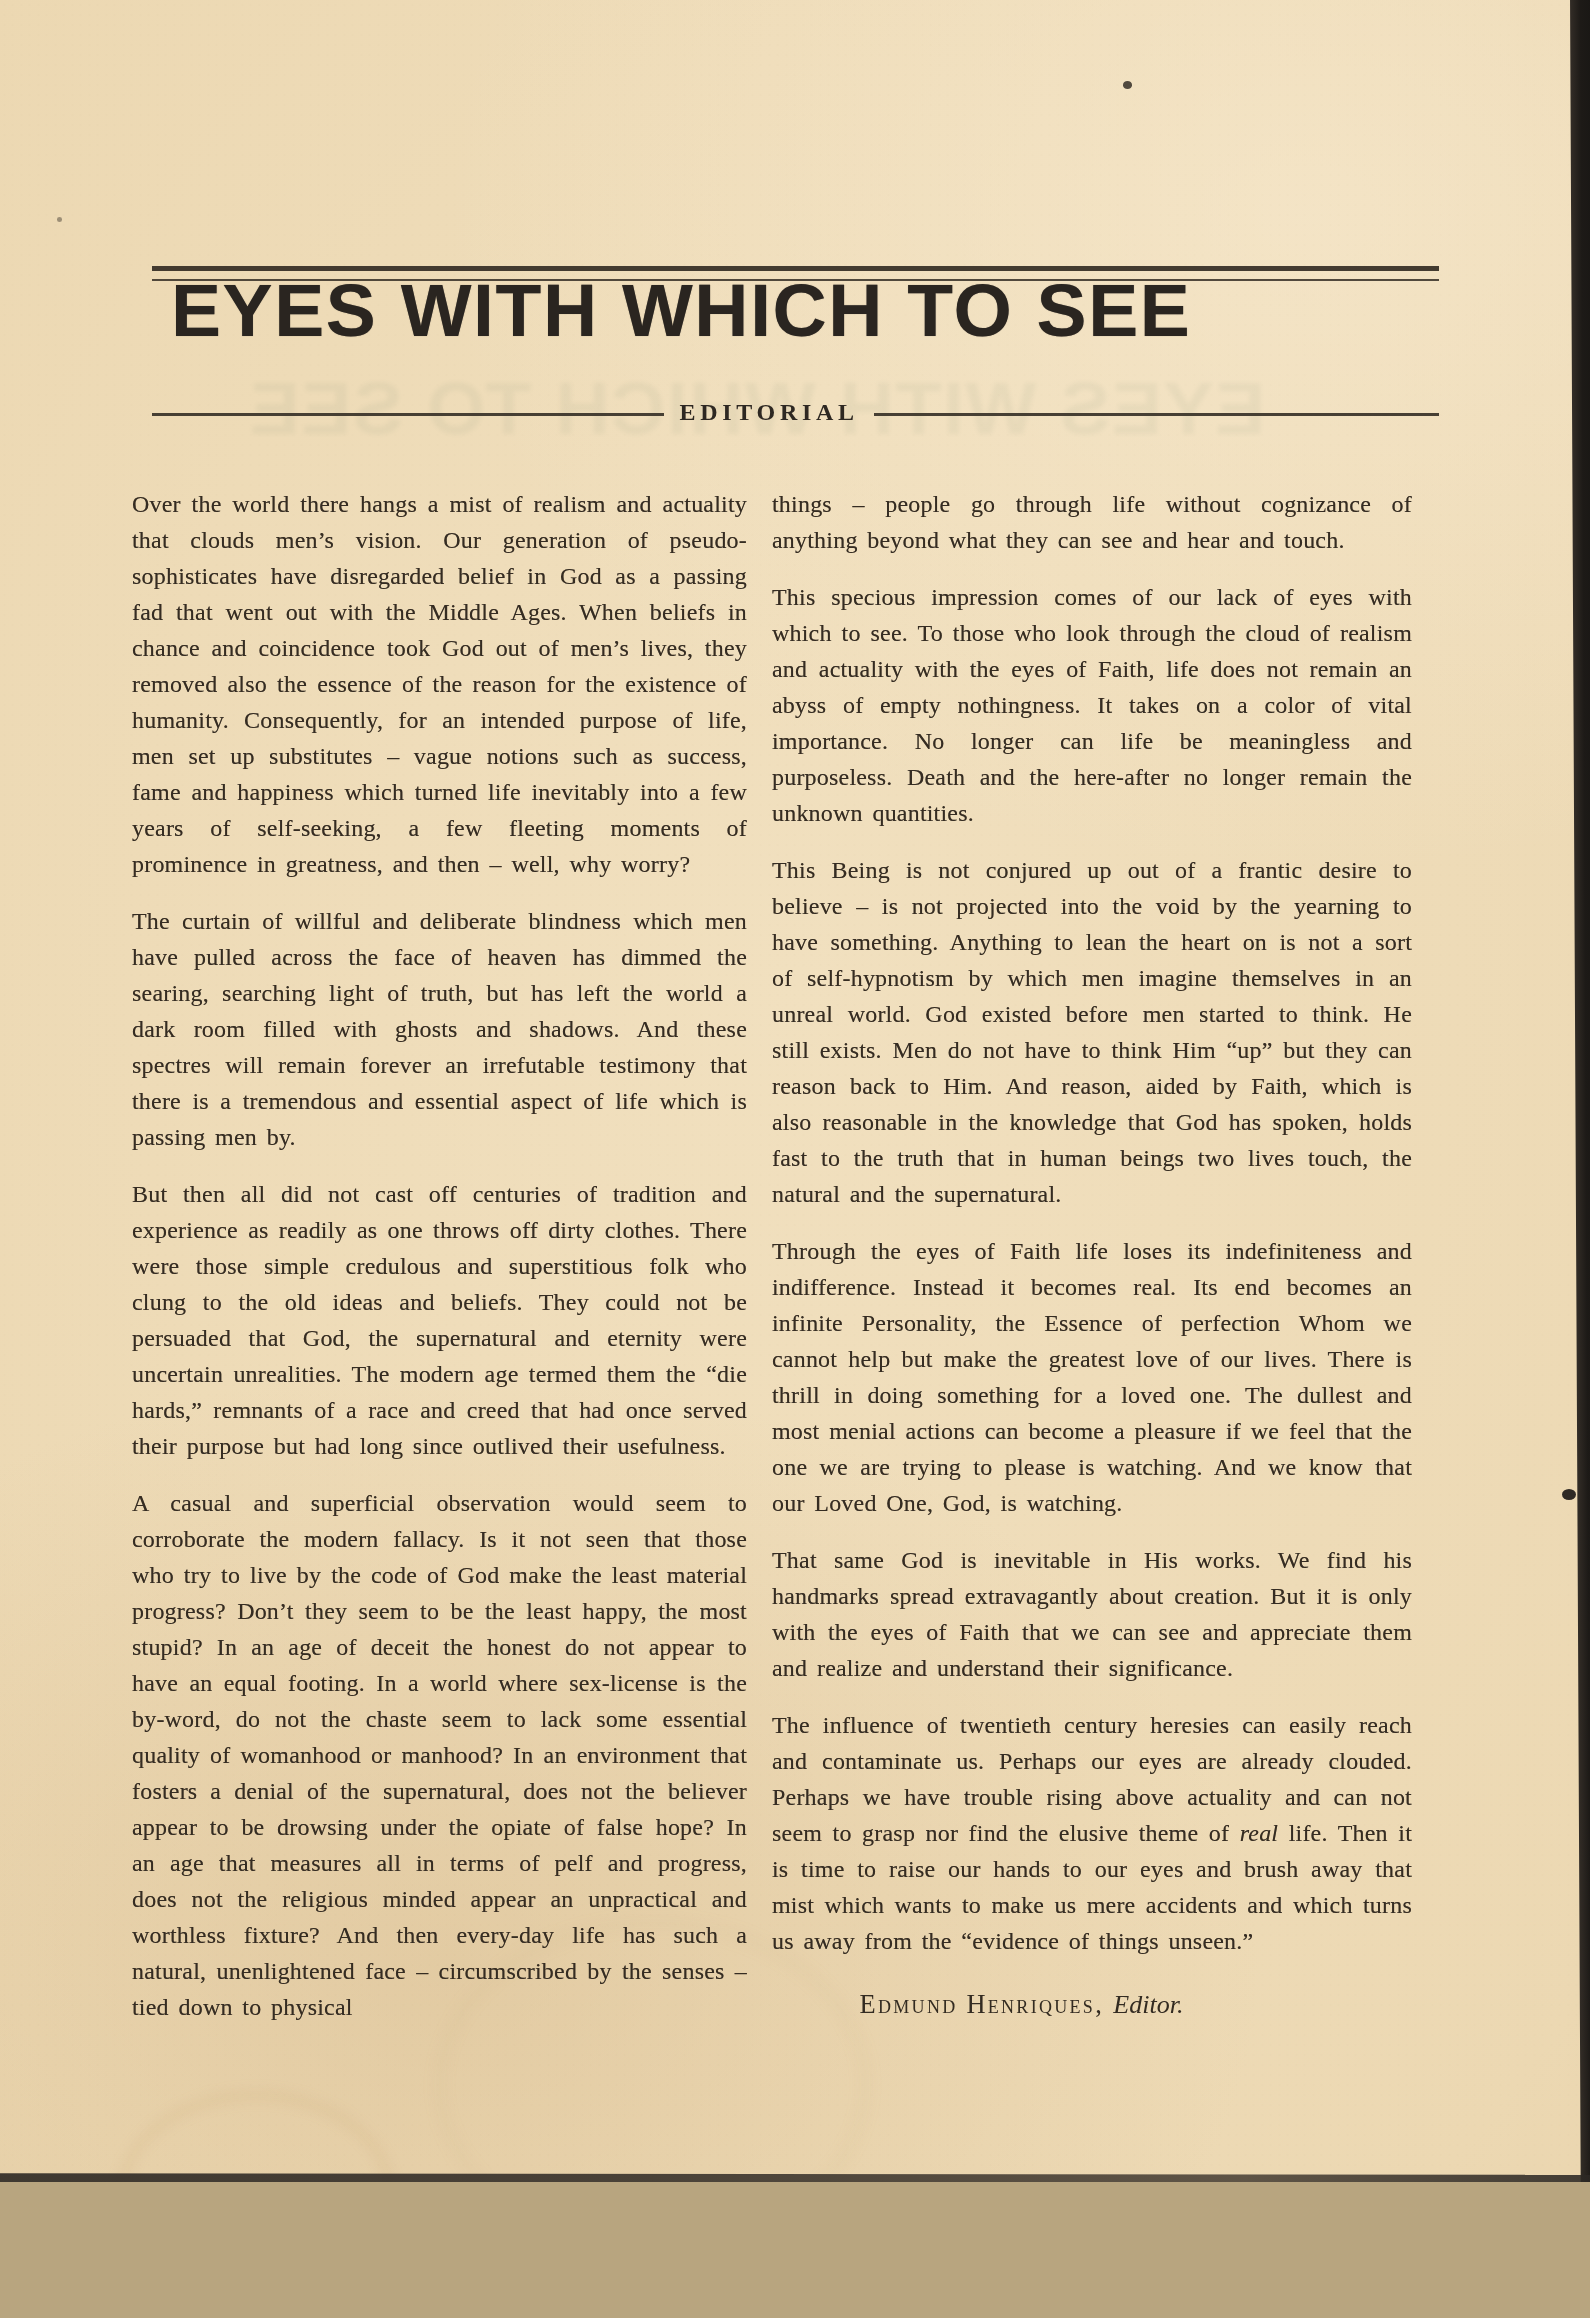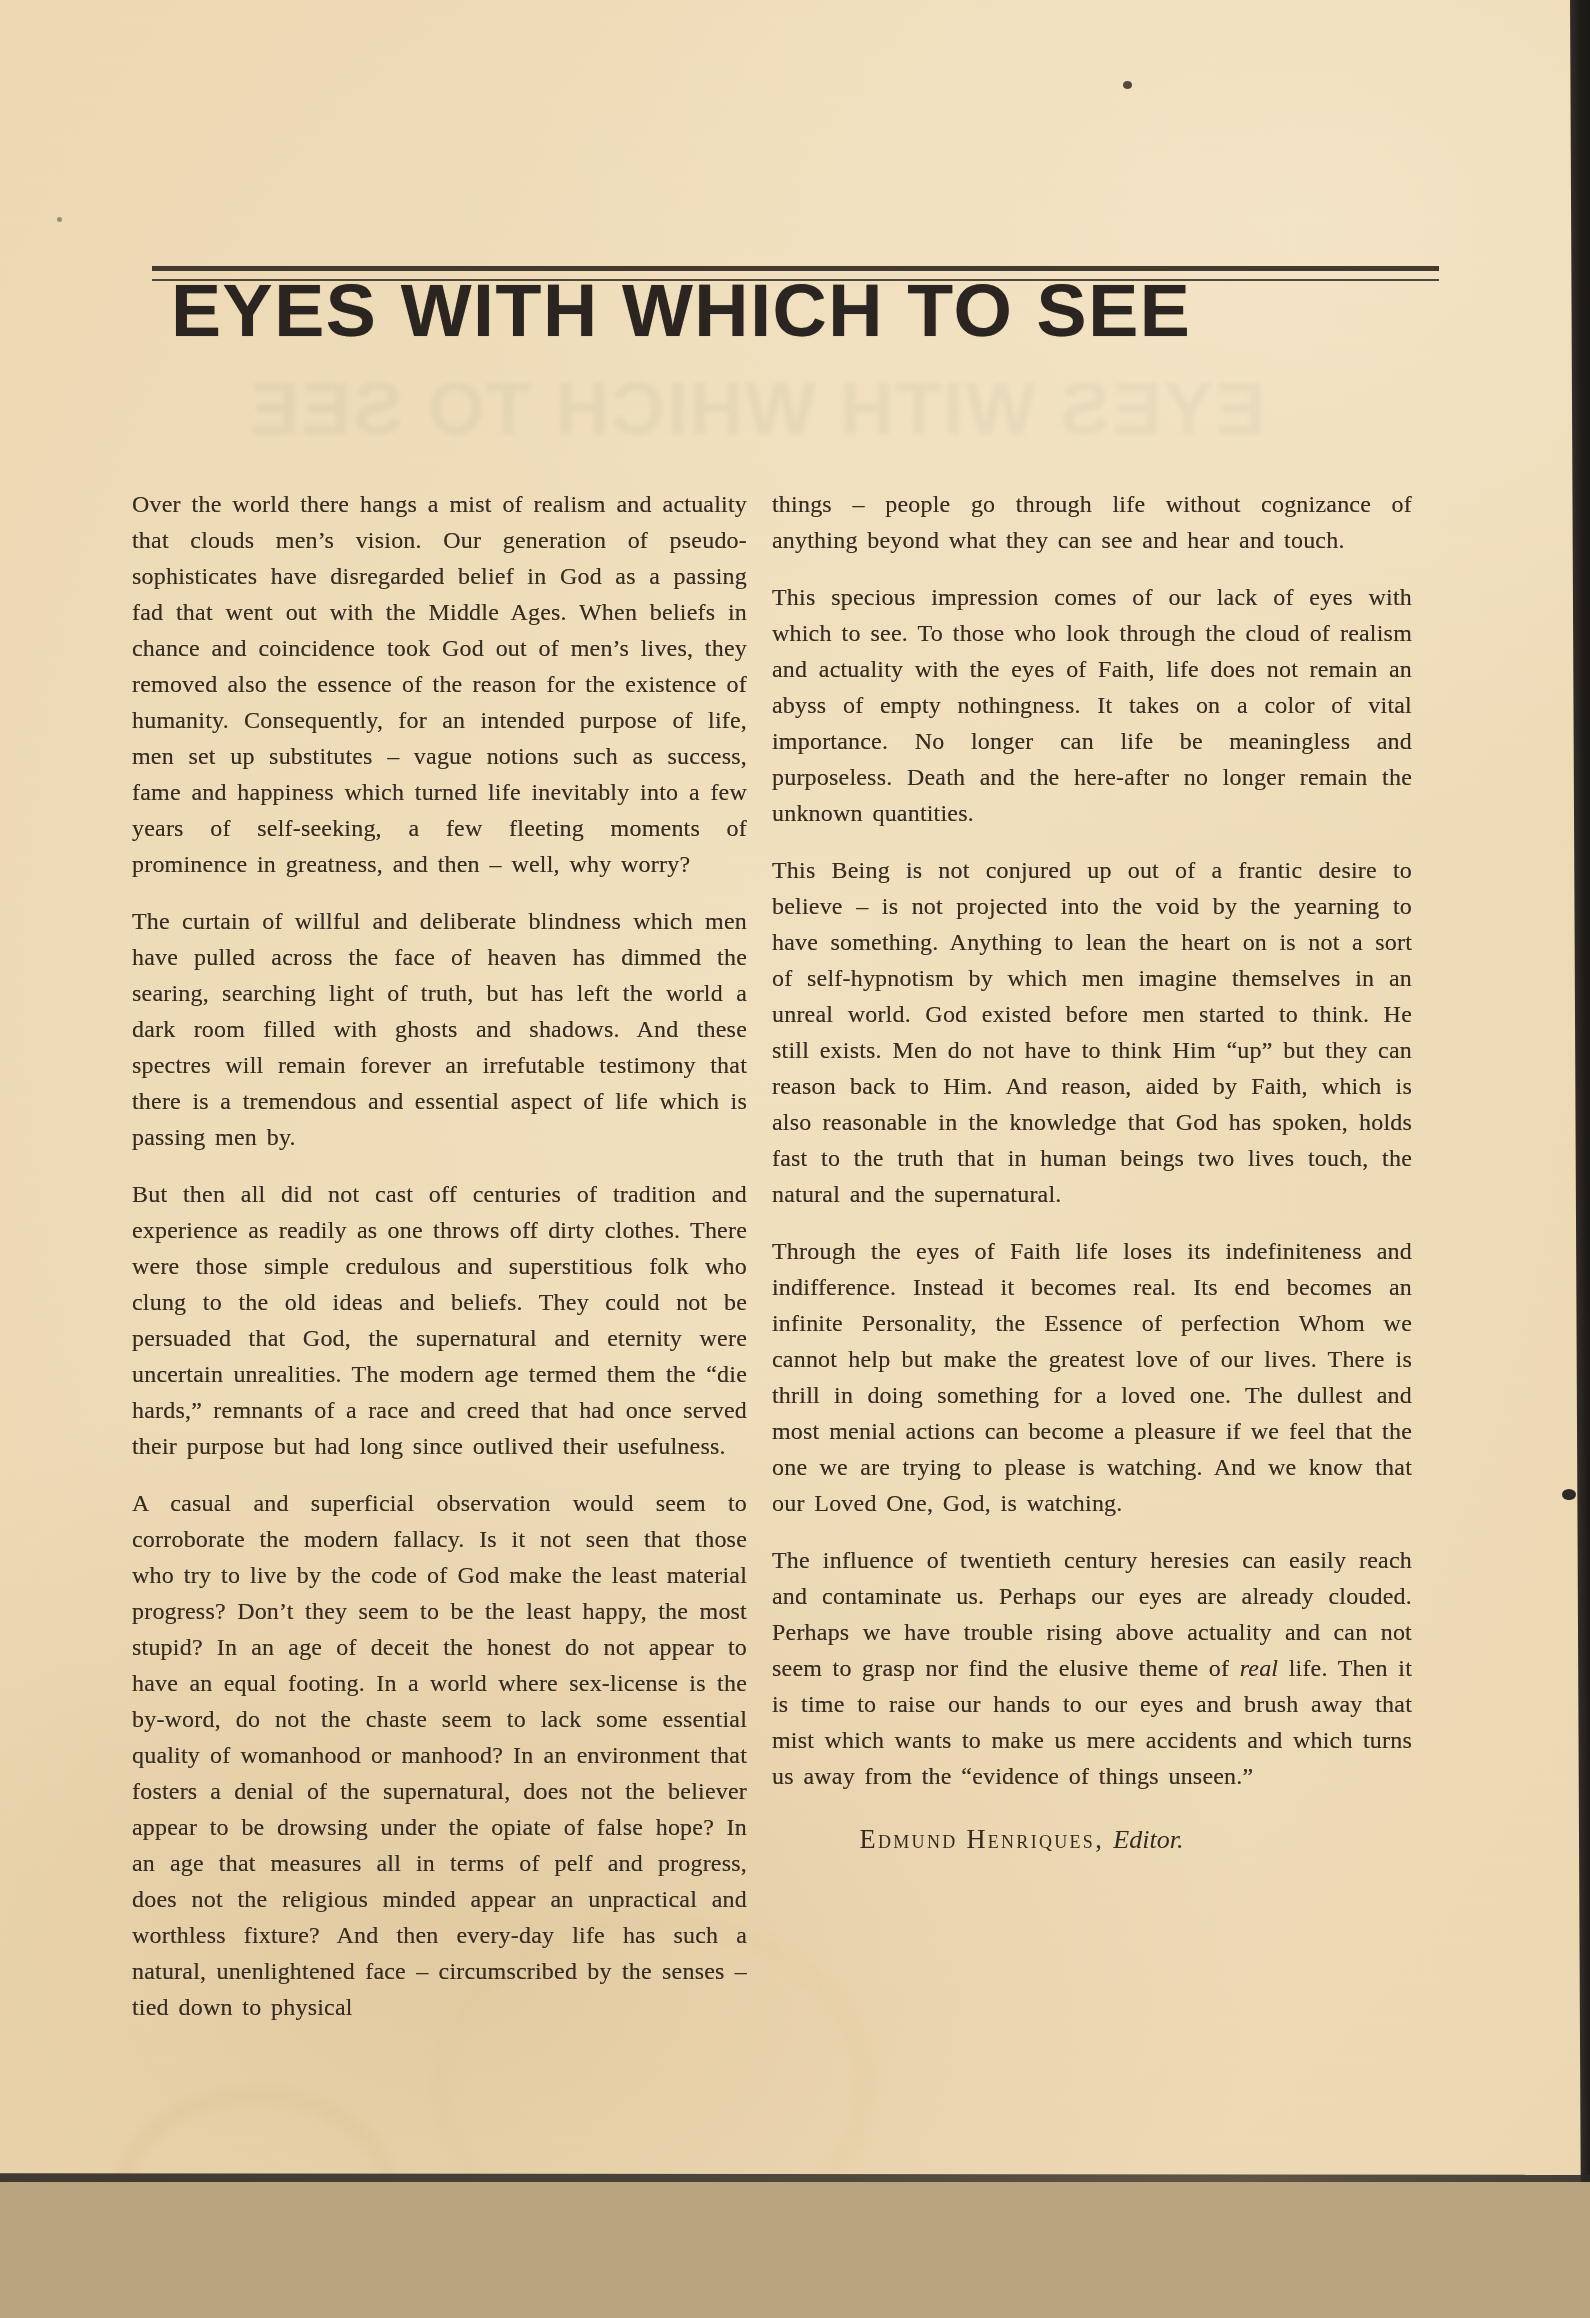--- a/index.html
+++ b/index.html
@@ -92,34 +92,40 @@
 
   <div class="top-rules">
     <div class="rule rule-1"></div>
     <div class="rule rule-2"></div>
   </div>
 
   <div class="title-ghost">EYES WITH WHICH TO SEE</div>
 
   <h1 class="title">EYES WITH WHICH TO SEE</h1>
 
+  <div class="editorial-row">
+    <div class="ed-rule left"></div>
+    <div class="ed-label">EDITORIAL</div>
+    <div class="ed-rule right"></div>
+  </div>
 
   <div class="columns">
     <div class="col-left">
         <p class="body-par">Over the world there hangs a mist of realism and actuality that clouds men’s vision. Our generation of pseudo-sophisticates have disregarded belief in God as a passing fad that went out with the Middle Ages. When beliefs in chance and coincidence took God out of men’s lives, they removed also the essence of the reason for the existence of humanity. Consequently, for an intended purpose of life, men set up substitutes – vague notions such as success, fame and happiness which turned life inevitably into a few years of self-seeking, a few fleeting moments of prominence in greatness, and then – well, why worry?</p>
         <p class="body-par">The curtain of willful and deliberate blindness which men have pulled across the face of heaven has dimmed the searing, searching light of truth, but has left the world a dark room filled with ghosts and shadows. And these spectres will remain forever an irrefutable testimony that there is a tremendous and essential aspect of life which is passing men by.</p>
         <p class="body-par">But then all did not cast off centuries of tradition and experience as readily as one throws off dirty clothes. There were those simple credulous and superstitious folk who clung to the old ideas and beliefs. They could not be persuaded that God, the supernatural and eternity were uncertain unrealities. The modern age termed them the “die hards,” remnants of a race and creed that had once served their purpose but had long since outlived their usefulness.</p>
         <p class="body-par">A casual and superficial observation would seem to corroborate the modern fallacy. Is it not seen that those who try to live by the code of God make the least material progress? Don’t they seem to be the least happy, the most stupid? In an age of deceit the honest do not appear to have an equal footing. In a world where sex-license is the by-word, do not the chaste seem to lack some essential quality of womanhood or manhood? In an environment that fosters a denial of the supernatural, does not the believer appear to be drowsing under the opiate of false hope? In an age that measures all in terms of pelf and progress, does not the religious minded appear an unpractical and worthless fixture? And then every-day life has such a natural, unenlightened face – circumscribed by the senses – tied down to physical</p>
       </div>
     <div class="col-right">
       <div>
           <p class="body-par">things – people go through life without cognizance of anything beyond what they can see and hear and touch.</p>
           <p class="body-par">This specious impression comes of our lack of eyes with which to see. To those who look through the cloud of realism and actuality with the eyes of Faith, life does not remain an abyss of empty nothingness. It takes on a color of vital importance. No longer can life be meaningless and purposeless. Death and the here-after no longer remain the unknown quantities.</p>
           <p class="body-par">This Being is not conjured up out of a frantic desire to believe – is not projected into the void by the yearning to have something. Anything to lean the heart on is not a sort of self-hypnotism by which men imagine themselves in an unreal world. God existed before men started to think. He still exists. Men do not have to think Him “up” but they can reason back to Him. And reason, aided by Faith, which is also reasonable in the knowledge that God has spoken, holds fast to the truth that in human beings two lives touch, the natural and the supernatural.</p>
           <p class="body-par">Through the eyes of Faith life loses its indefiniteness and indifference. Instead it becomes real. Its end becomes an infinite Personality, the Essence of perfection Whom we cannot help but make the greatest love of our lives. There is thrill in doing something for a loved one. The dullest and most menial actions can become a pleasure if we feel that the one we are trying to please is watching. And we know that our Loved One, God, is watching.</p>
+          <p class="body-par">That same God is inevitable in His works. We find his handmarks spread extravagantly about creation. But it is only with the eyes of Faith that we can see and appreciate them and realize and understand their significance.</p>
           <p class="body-par">The influence of twentieth century heresies can easily reach and contaminate us. Perhaps our eyes are already clouded. Perhaps we have trouble rising above actuality and can not seem to grasp nor find the elusive theme of <em>real</em> life. Then it is time to raise our hands to our eyes and brush away that mist which wants to make us mere accidents and which turns us away from the “evidence of things unseen.”</p>
         </div>
       <div class="signature">
         <span class="sig-name">Edmund Henriques,</span><span class="sig-role">Editor.</span>
       </div>
     </div>
   </div>
 
   <div class="page-number">Eighty-Seven</div>
 

